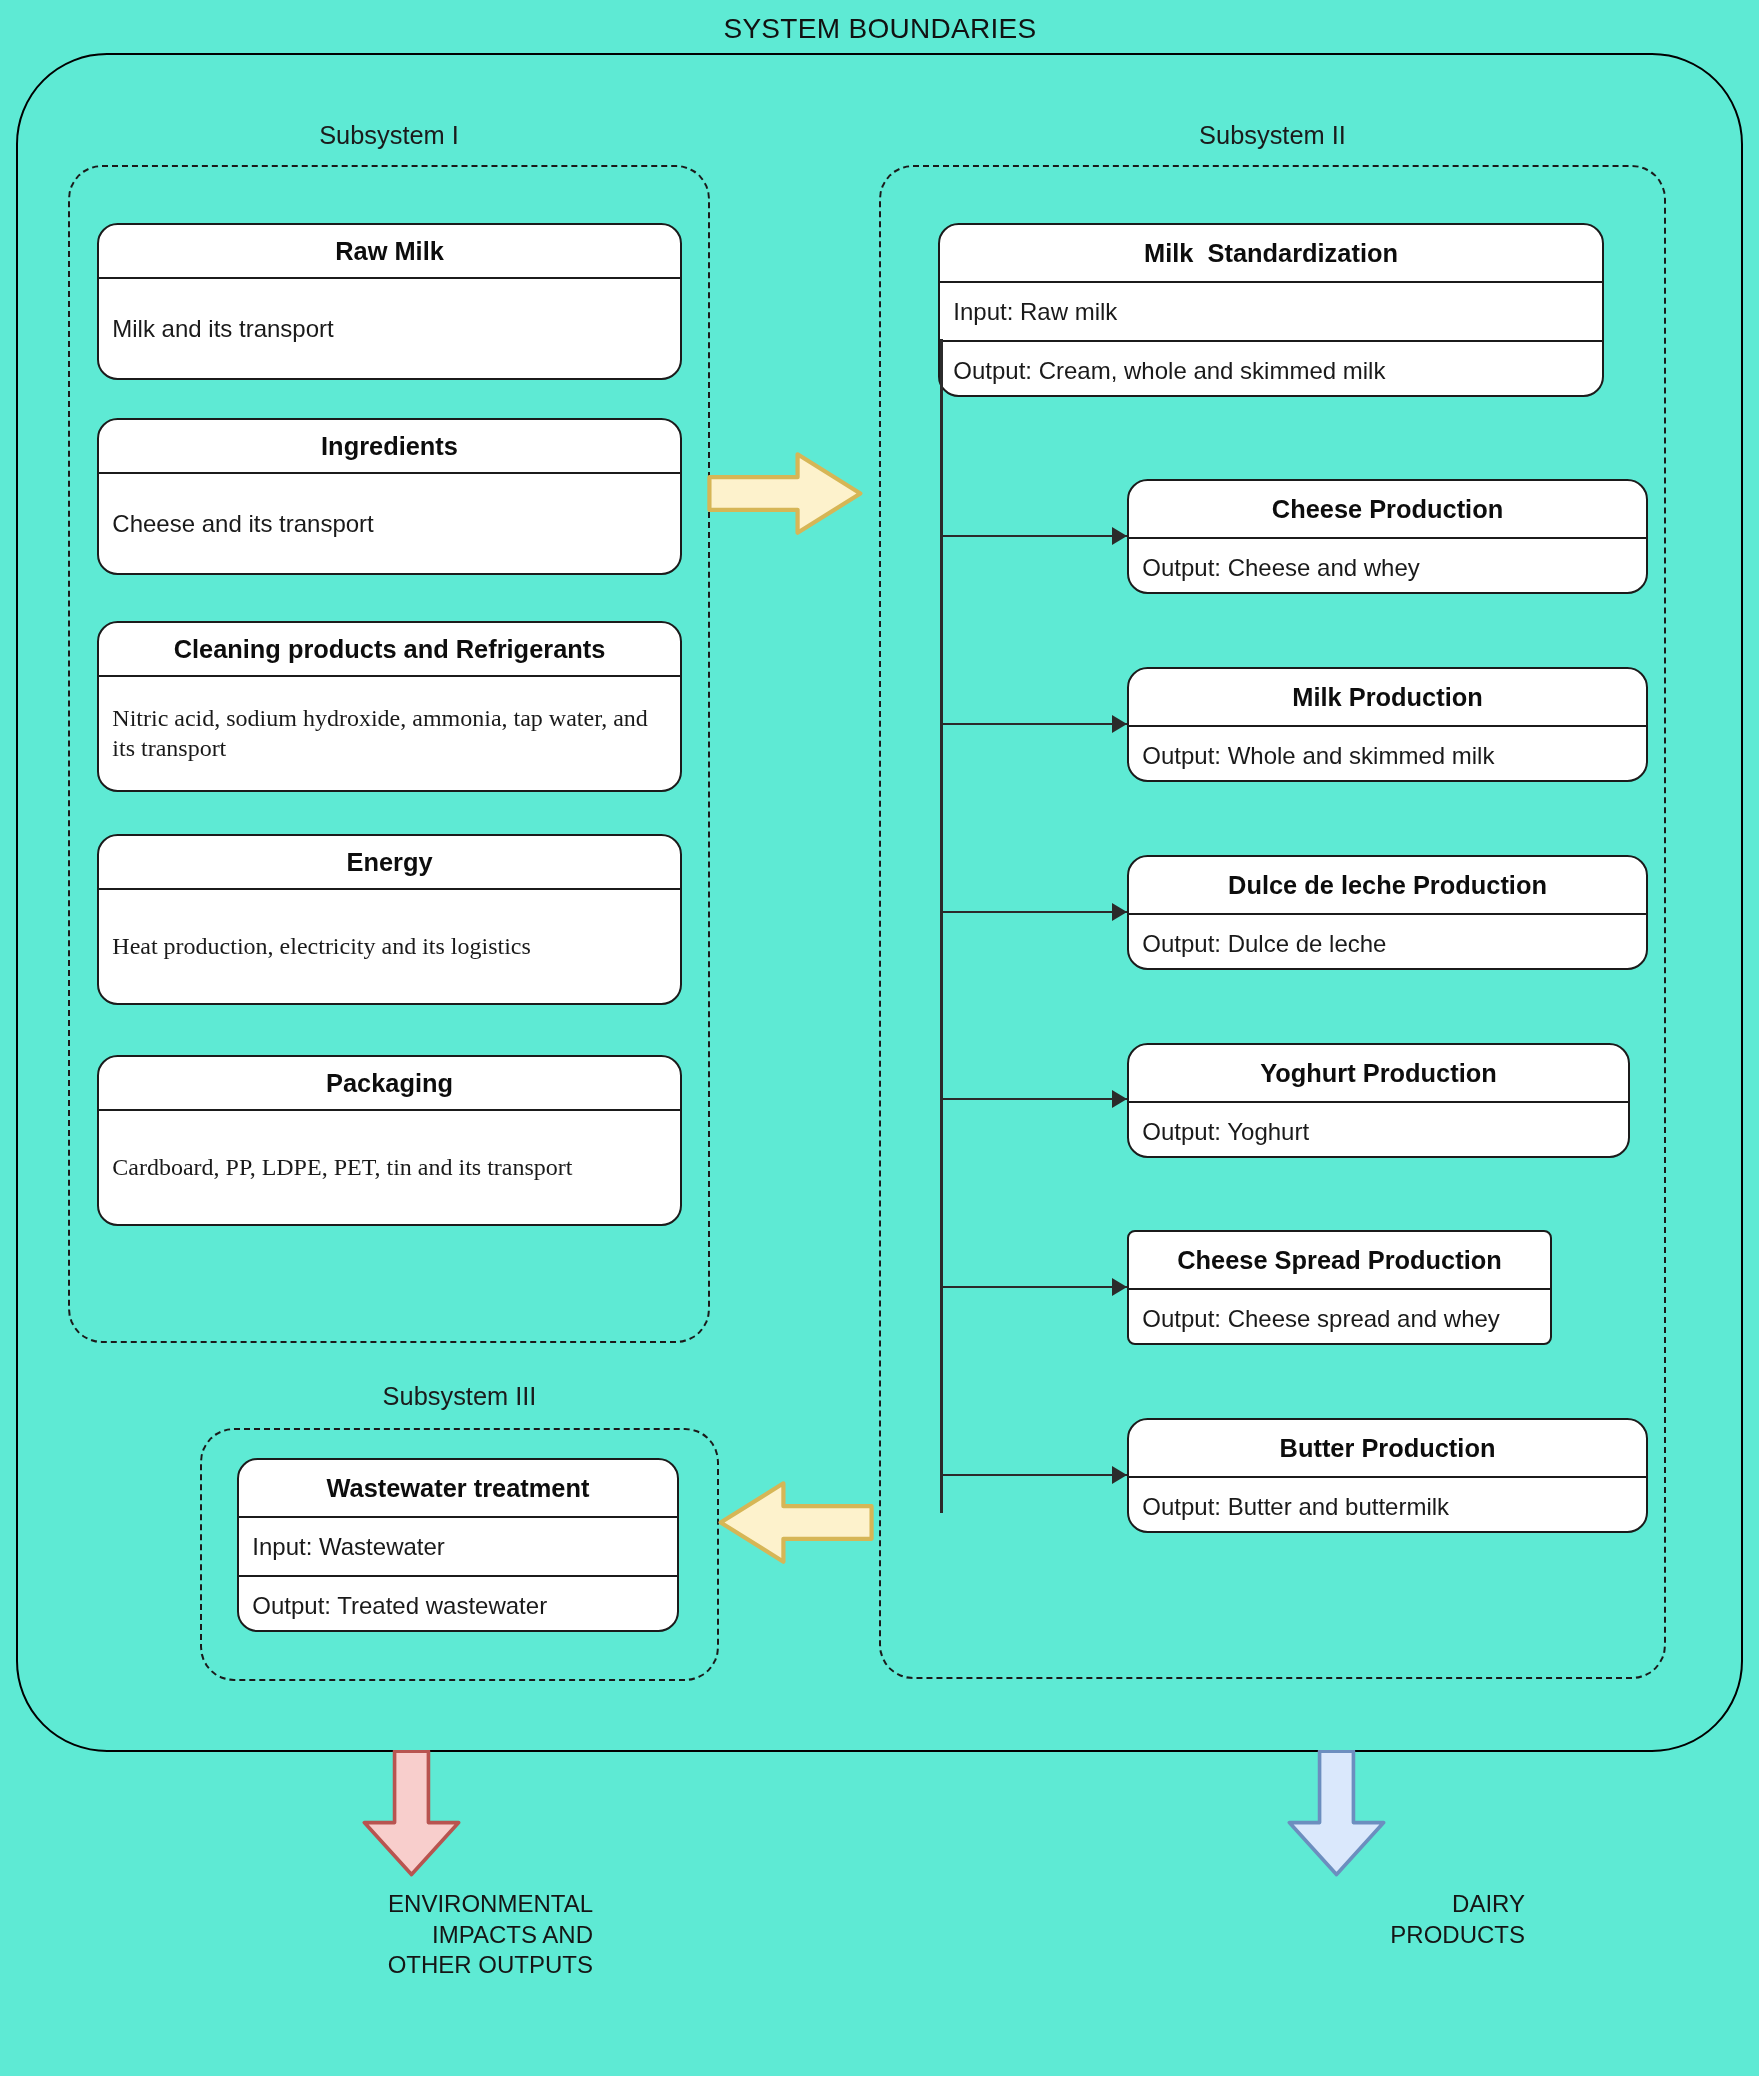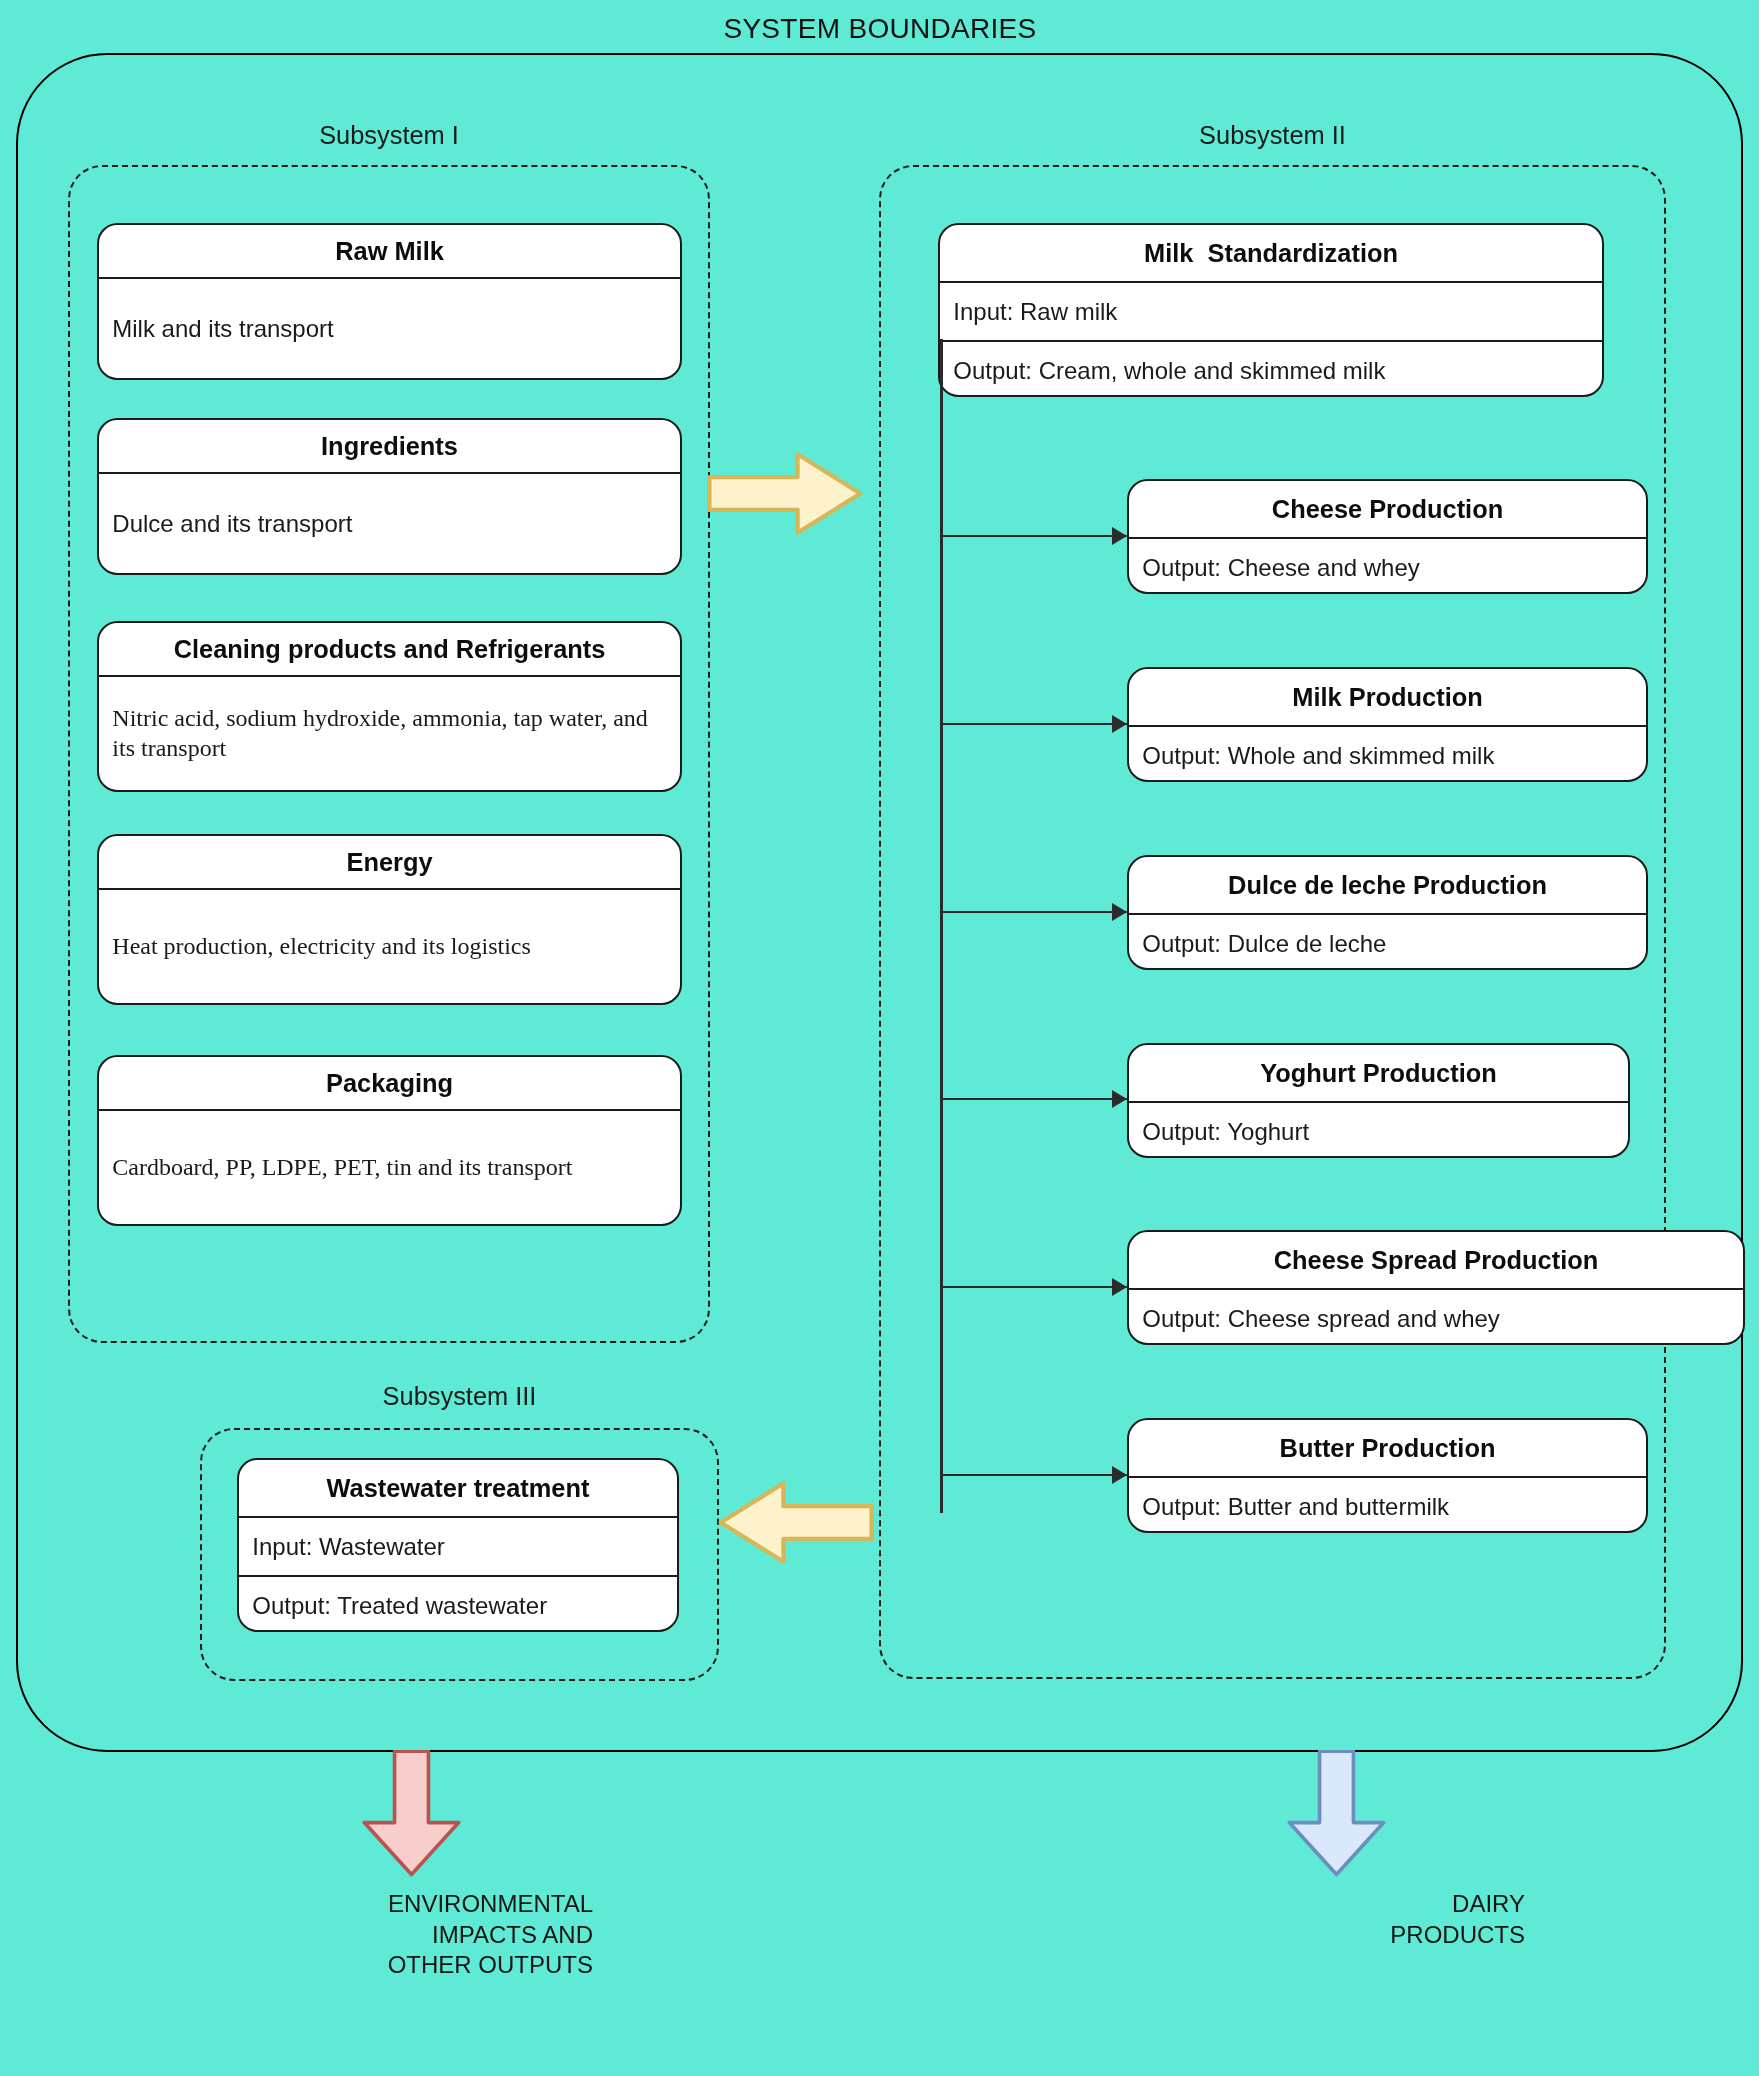--- a/index.html
+++ b/index.html
@@ -125,21 +125,21 @@
   #cleaning        { left: 97px; top: 621px; width: 585px; height: 171px; }
   #energy          { left: 97px; top: 834px; width: 585px; height: 171px; }
   #packaging       { left: 97px; top: 1055px; width: 585px; height: 171px; }
 
   
   #milk-std        { left: 938px; top: 223px;  width: 666px; height: 174px; }
   #cheese-prod     { left: 1127px; top: 479px;  width: 521px;  height: 115px; }
   #milkprod        { left: 1127px; top: 667px; width: 521px;  height: 115px; }
   #dulce-prod      { left: 1127px; top: 855px; width: 521px;  height: 115px; }
   #yoghurt-prod    { left: 1127px; top: 1043px; width: 503px;  height: 115px; }
-  #spread-prod     { left: 1127px; top: 1230px; width: 618px;  height: 115px; }
+  #spread-prod     { left: 1127px; top: 1230px; width: 425px;  height: 115px; border-radius: 8px; }
   #butter-prod     { left: 1127px; top: 1418px; width: 521px;  height: 115px; }
 
   
   #wastewater      { left: 237px; top: 1458px; width: 442px; height: 174px; }
 
   
   .trunk {
     position: absolute;
     left: 940px;
     top: 339px;
@@ -196,21 +196,21 @@
   <div class="subsys-frame" id="subsys2-frame"></div>
   <div class="subsys-frame" id="subsys3-frame"></div>
 
   <div class="card s1card" id="raw-milk">
     <div class="card-head">Raw Milk</div>
     <div class="card-row">Milk and its transport</div>
   </div>
 
   <div class="card s1card" id="ingredients">
     <div class="card-head">Ingredients</div>
-    <div class="card-row">Dulce and its transport</div>
+    <div class="card-row">Cheese and its transport</div>
   </div>
 
   <div class="card s1card" id="cleaning">
     <div class="card-head">Cleaning products and Refrigerants</div>
     <div class="card-row multiline">Nitric acid, sodium hydroxide, ammonia, tap water, and its transport</div>
   </div>
 
   <div class="card s1card" id="energy">
     <div class="card-head">Energy</div>
     <div class="card-row multiline">Heat production, electricity and its logistics</div>

